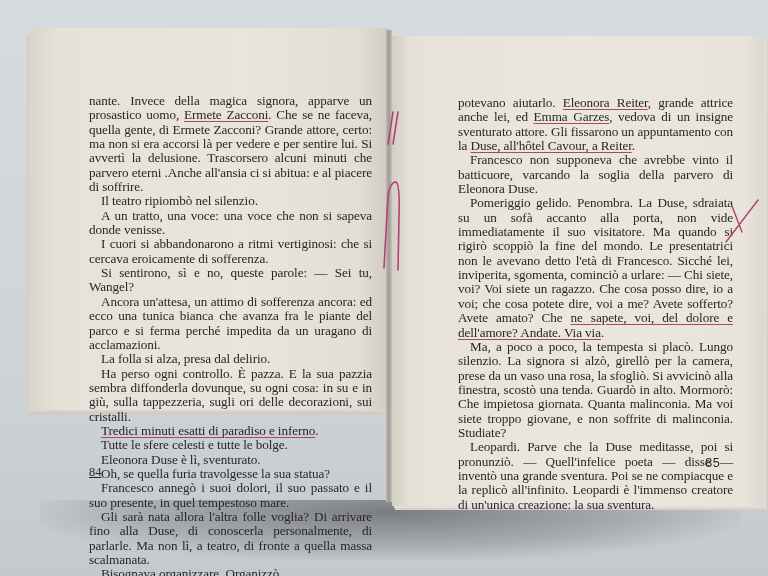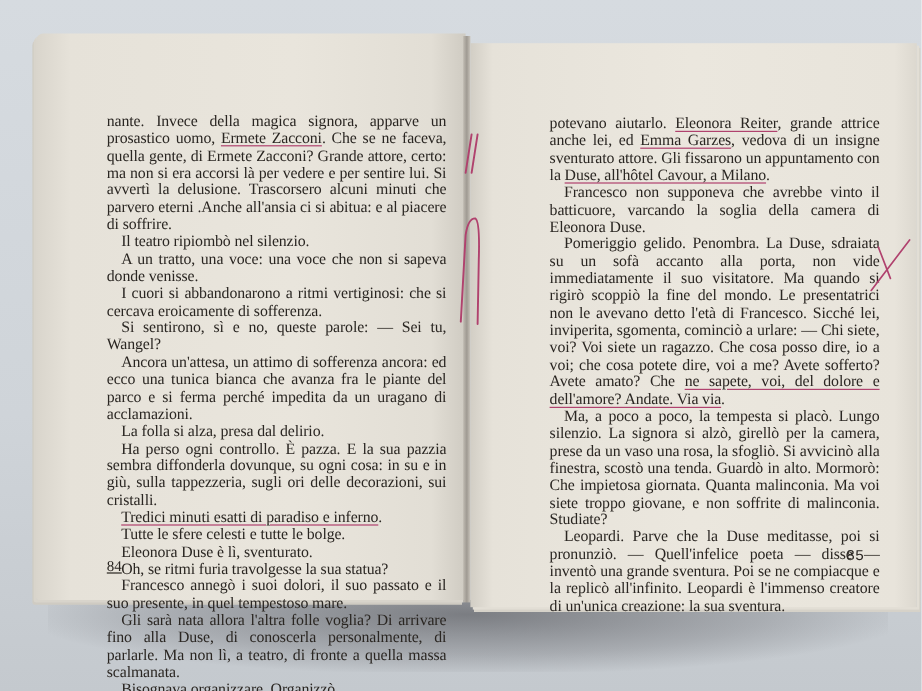--- a/index.html
+++ b/index.html
@@ -9,21 +9,21 @@
     font-family: "Liberation Serif", "DejaVu Serif", serif;
   }
   .shadow {
     position:absolute; left:40px; top:500px; width:700px; height:60px;
     background: radial-gradient(ellipse at 50% 20%, rgba(60,60,65,0.55) 0%, rgba(80,80,85,0.25) 50%, rgba(0,0,0,0) 75%);
   }
   .page {
     position:absolute; color:#2a2622;
   }
   .page-left {
-    left:30px; top:28px; width:358px; height:472px;
+    left:30px; top:28px; width:358px; height:382px;
     background: linear-gradient(90deg,#d9d5cc 0%,#e6e2d9 8%,#e9e5dc 60%,#e2ded5 92%,#cfcbc2 100%);
     border-radius: 6px 0 0 2px;
     box-shadow: -2px 2px 0 #d8d4cb, -3px 4px 0 #cfcbc2;
   }
   .page-right {
     left:392px; top:36px; width:372px; height:470px;
     background: linear-gradient(90deg,#d2cec5 0%,#e6e2d9 5%,#ebe7de 50%,#e8e4db 95%,#dcd8cf 100%);
     box-shadow: 2px 2px 0 #e2ded5, 3px 4px 0 #d6d2c9;
   }
   .spine {
@@ -55,34 +55,34 @@
       <p class="p indent"><span>Il teatro ripiombò nel silenzio.</span></p>
       <p class="p indent"><span>A un tratto, una voce: una voce che non si sapeva donde venisse.</span></p>
       <p class="p indent"><span>I cuori si abbandonarono a ritmi vertiginosi: che si cercava eroicamente di sofferenza.</span></p>
       <p class="p indent"><span>Si sentirono, sì e no, queste parole: — Sei tu, Wangel?</span></p>
       <p class="p indent"><span>Ancora un'attesa, un attimo di sofferenza ancora: ed ecco una tunica bianca che avanza fra le piante del parco e si ferma perché impedita da un uragano di acclamazioni.</span></p>
       <p class="p indent"><span>La folla si alza, presa dal delirio.</span></p>
       <p class="p indent"><span>Ha perso ogni controllo. È pazza. E la sua pazzia sembra diffonderla dovunque, su ogni cosa: in su e in giù, sulla tappezzeria, sugli ori delle decorazioni, sui cristalli.</span></p>
       <p class="p indent"><span class="u">Tredici minuti esatti di paradiso e inferno</span><span>.</span></p>
       <p class="p indent"><span>Tutte le sfere celesti e tutte le bolge.</span></p>
       <p class="p indent"><span>Eleonora Duse è lì, sventurato.</span></p>
-      <p class="p indent"><span>Oh, se ritmi furia travolgesse la sua statua?</span></p>
+      <p class="p indent"><span>Oh, se quella furia travolgesse la sua statua?</span></p>
       <p class="p indent"><span>Francesco annegò i suoi dolori, il suo passato e il suo presente, in quel tempestoso mare.</span></p>
       <p class="p indent"><span>Gli sarà nata allora l'altra folle voglia? Di arrivare fino alla Duse, di conoscerla personalmente, di parlarle. Ma non lì, a teatro, di fronte a quella massa scalmanata.</span></p>
       <p class="p indent"><span>Bisognava organizzare. Organizzò.</span></p>
     </div>
   <div class="page-num">84</div>
 </div>
 
 <div class="spine"></div>
 
 <div class="page page-right">
   <div class="text-block" id="right-text">
-      <p class="p"><span>potevano aiutarlo. </span><span class="u">Eleonora Reiter</span><span>, grande attrice anche lei, ed </span><span class="u">Emma Garzes</span><span>, vedova di un insigne sventurato attore. Gli fissarono un appuntamento con la </span><span class="u">Duse, all'hôtel Cavour, a Milano</span><span>.</span></p>
-      <p class="p indent"><span>Francesco non supponeva che avrebbe vinto il batticuore, varcando la soglia della camera di Eleonora Duse.</span></p>
+      <p class="p"><span>potevano aiutarlo. </span><span class="u">Eleonora Reiter</span><span>, grande attrice anche lei, ed </span><span class="u">Emma Garzes</span><span>, vedova di un insigne sventurato attore. Gli fissarono un appuntamento con la </span><span class="u">Duse, all'hôtel Cavour, a Reiter</span><span>.</span></p>
+      <p class="p indent"><span>Francesco non supponeva che avrebbe vinto il batticuore, varcando la soglia della parvero di Eleonora Duse.</span></p>
       <p class="p indent"><span>Pomeriggio gelido. Penombra. La Duse, sdraiata su un sofà accanto alla porta, non vide immediatamente il suo visitatore. Ma quando si rigirò scoppiò la fine del mondo. Le presentatrici non le avevano detto l'età di Francesco. Sicché lei, inviperita, sgomenta, cominciò a urlare: — Chi siete, voi? Voi siete un ragazzo. Che cosa posso dire, io a voi; che cosa potete dire, voi a me? Avete sofferto? Avete amato? Che </span><span class="u">ne sapete, voi, del dolore e dell'amore? Andate. Via via</span><span>.</span></p>
       <p class="p indent"><span>Ma, a poco a poco, la tempesta si placò. Lungo silenzio. La signora si alzò, girellò per la camera, prese da un vaso una rosa, la sfogliò. Si avvicinò alla finestra, scostò una tenda. Guardò in alto. Mormorò: Che impietosa giornata. Quanta malinconia. Ma voi siete troppo giovane, e non soffrite di malinconia. Studiate?</span></p>
       <p class="p indent"><span>Leopardi. Parve che la Duse meditasse, poi si pronunziò. — Quell'infelice poeta — disse — inventò una grande sventura. Poi se ne compiacque e la replicò all'infinito. Leopardi è l'immenso creatore di un'unica creazione: la sua sventura.</span></p>
     </div>
   <div class="page-num">85</div>
 
   <svg class="mark" style="left:-10px;top:72px" width="20" height="40" viewBox="0 0 20 40">
     <path d="M6 36 L11 4 M11 36 L16 4" stroke="#b0426e" stroke-width="1.6" fill="none" stroke-linecap="round"></path>
   </svg>
   <svg class="mark" style="left:-12px;top:140px" width="26" height="95" viewBox="0 0 26 95">

